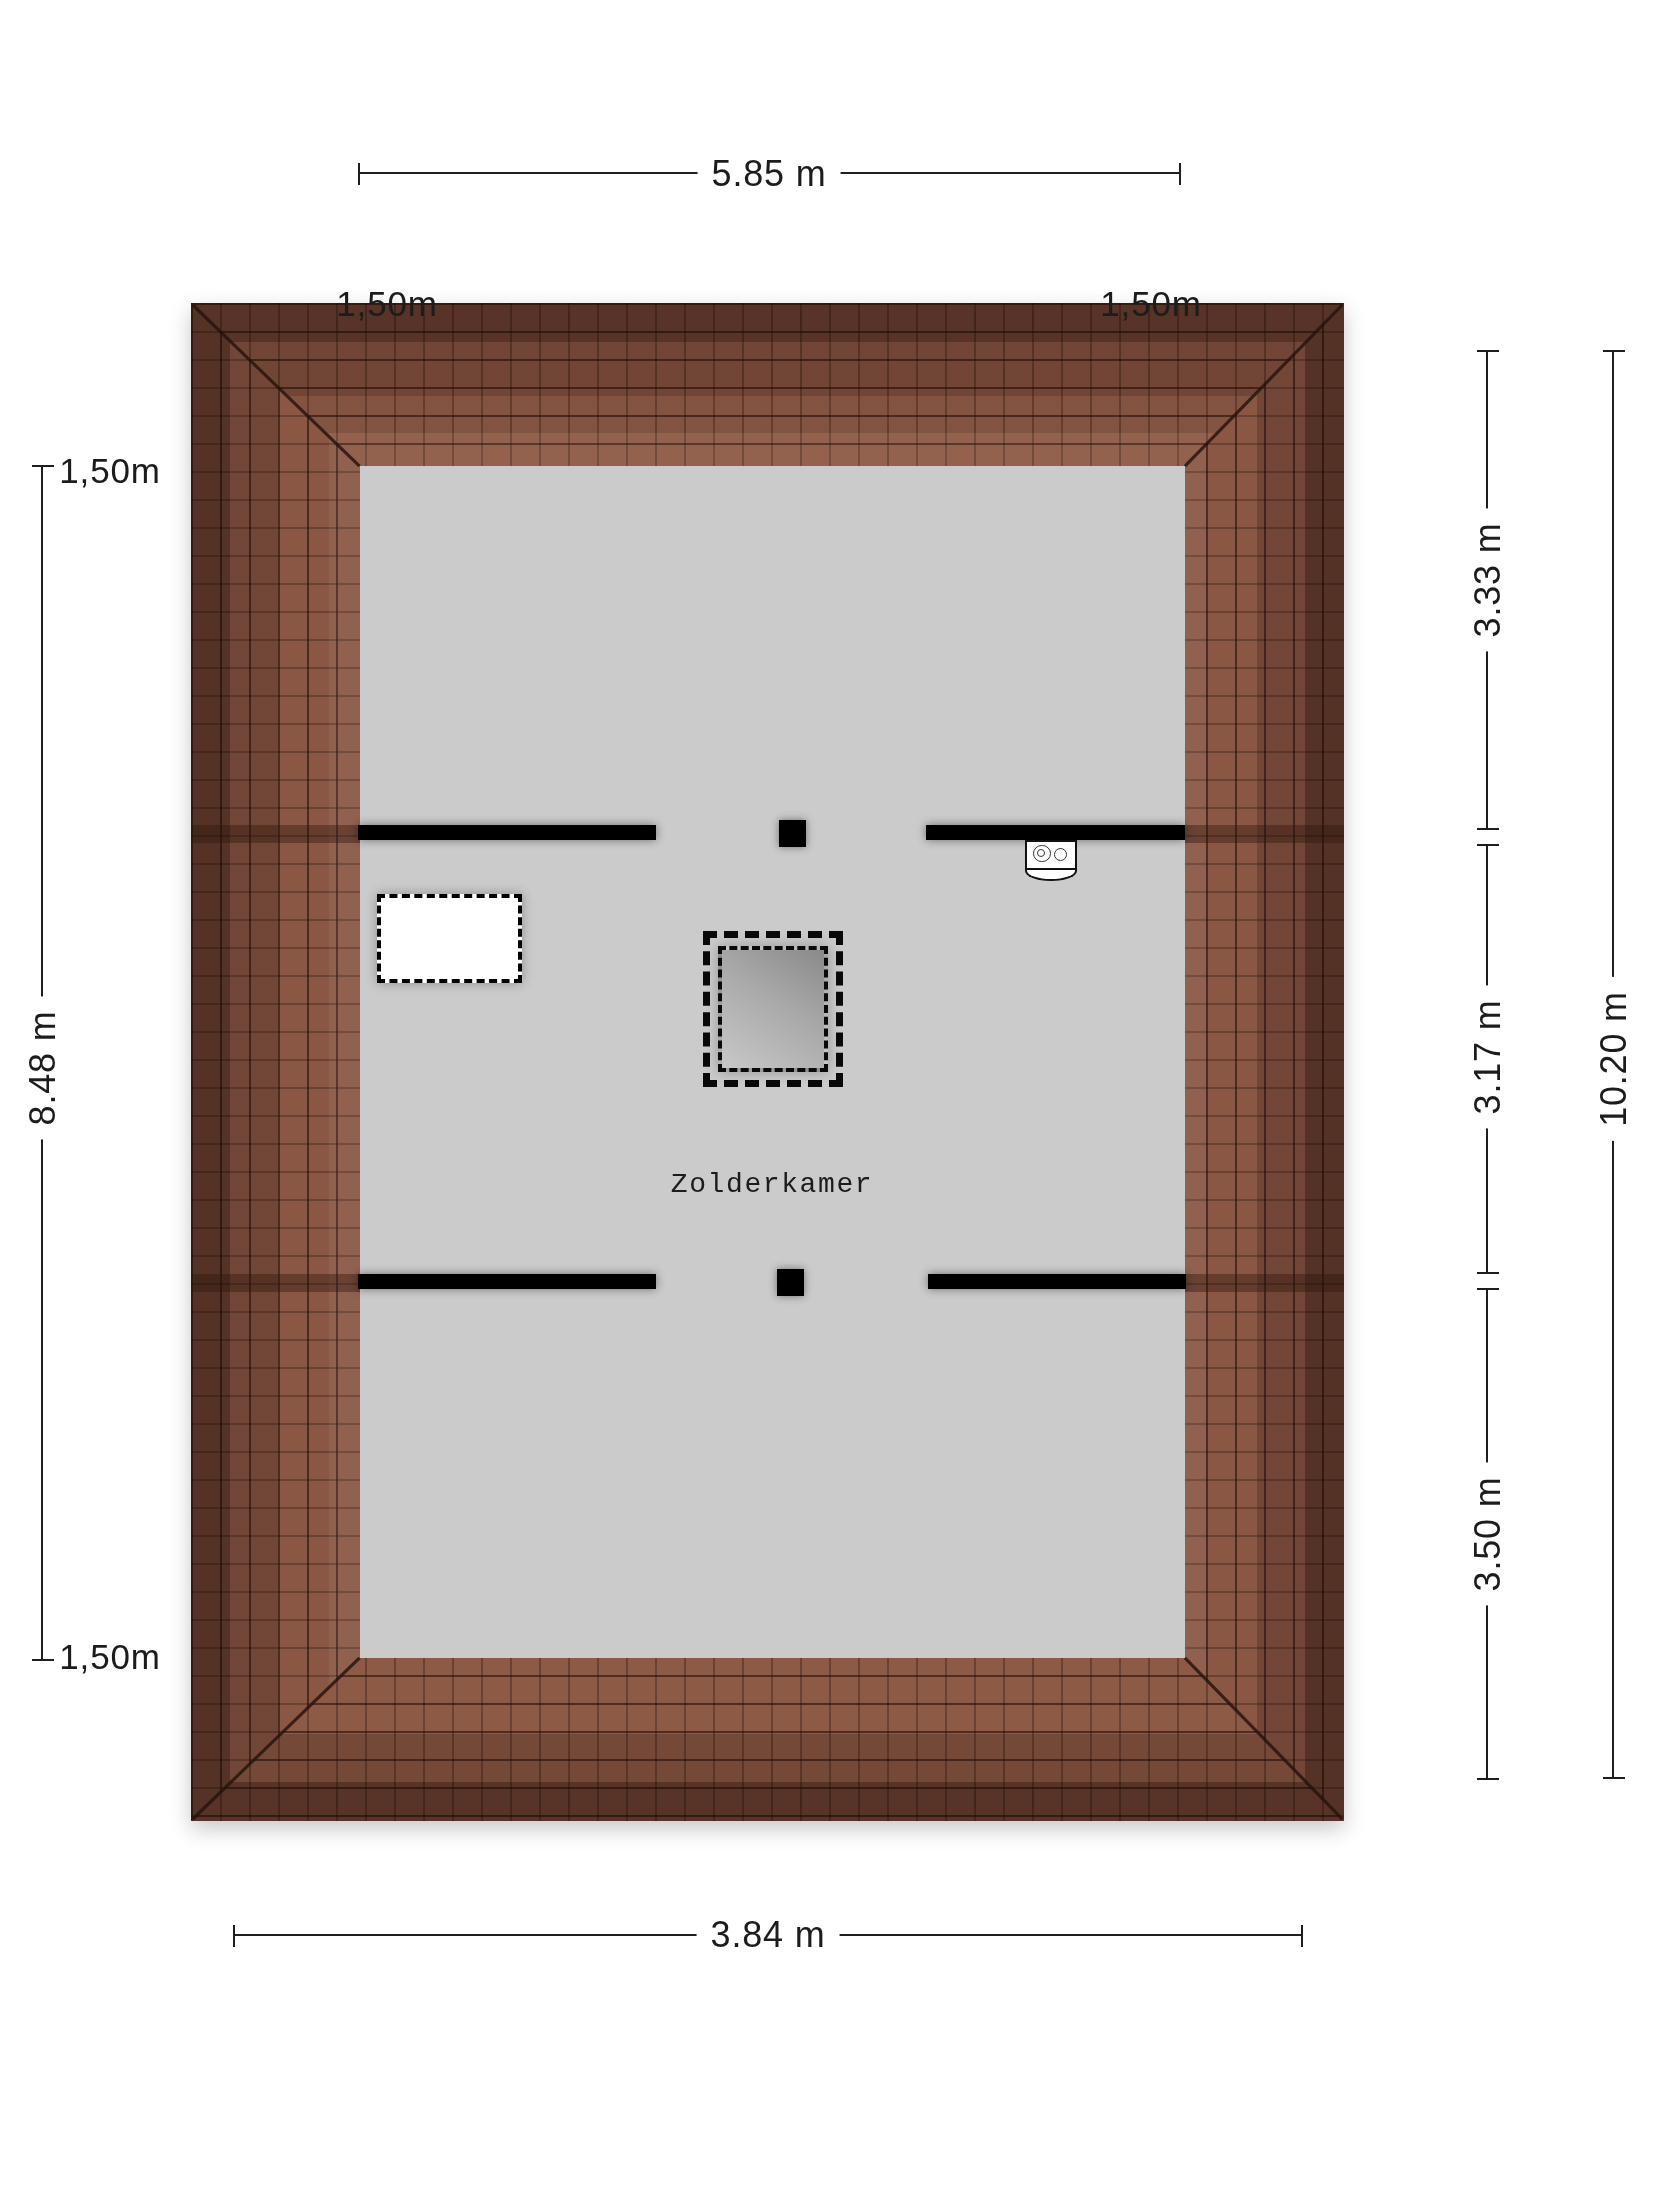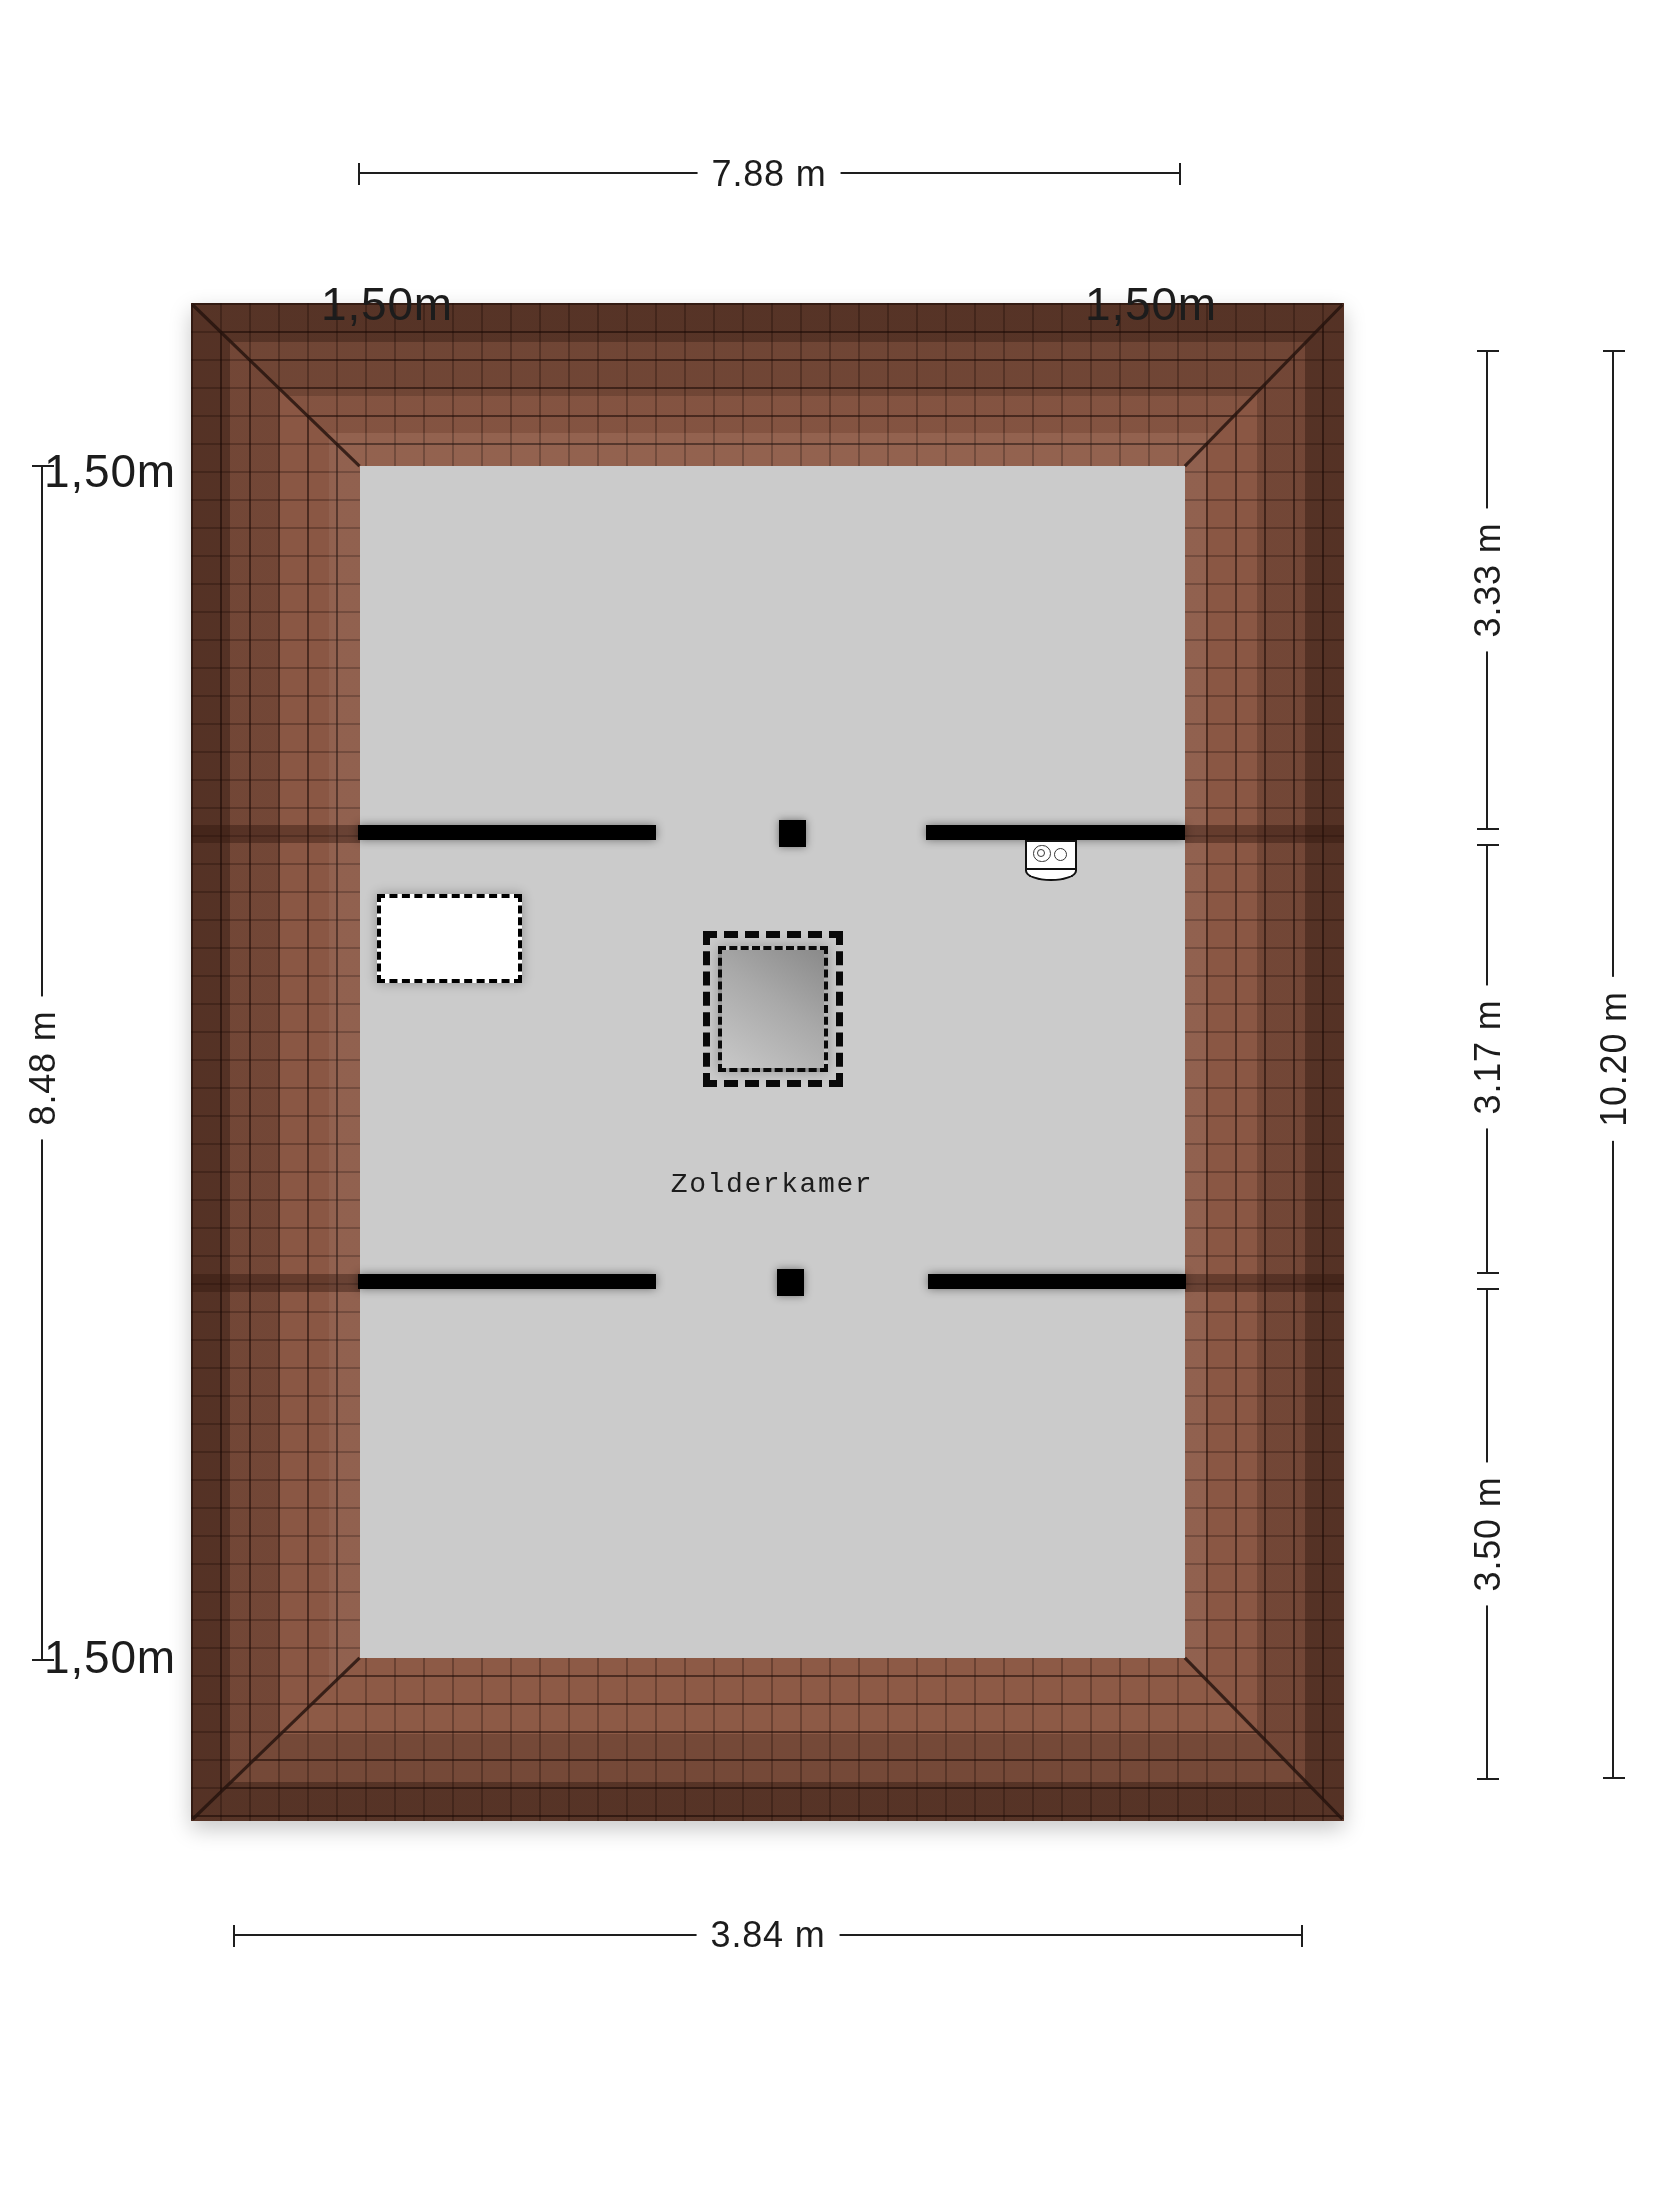--- a/index.html
+++ b/index.html
@@ -15,21 +15,21 @@
   .dim-h .tick.end{right:0;}
   .dim-v .tick{position:absolute;height:2.4px;width:22px;left:-9.5px;background:#1e1e1e;}
   .dim-v .tick.start{top:0;}
   .dim-v .tick.end{bottom:0;}
   .dim-label{
     position:absolute;font-size:36px;letter-spacing:0.8px;background:#ffffff;
     padding:3.2px 14px;white-space:nowrap;transform:translate(-50%,-50%);
   }
   .dim-label.vert{transform:translate(-50%,-50%) rotate(-90deg);}
   .free-label{
-    position:absolute;font-size:46px;letter-spacing:0.8px;white-space:nowrap;
+    position:absolute;font-size:35px;letter-spacing:0.8px;white-space:nowrap;
     transform:translate(-50%,-50%);
   }
   
   .roof{
     position:absolute;left:191px;top:303px;width:1153px;height:1518px;
     box-shadow:0 7.9px 20.5px rgba(0,0,0,0.22);
     background:#6b4335;
   }
   .slope{position:absolute;left:0;top:0;width:1153px;height:1518px;}
   .slope.top{
@@ -162,21 +162,21 @@
 <div class="skylight"></div>
 
 <div class="stair-outer">
   <div class="stair-inner"></div>
 </div>
 
 <div class="dim-h" style="left:358px;top:172px;width:823px;">
   <span class="tick start"></span>
     <span class="tick end"></span>
 </div>
-<div class="dim-label" style="left:769px;top:174px;">7.88 m</div>
+<div class="dim-label" style="left:769px;top:174px;">5.85 m</div>
 
 <div class="free-label" style="left:387px;top:304px;">1,50m</div>
 <div class="free-label" style="left:1151px;top:304px;">1,50m</div>
 
 <div class="dim-v" style="left:41px;top:465px;height:1196px;">
   <span class="tick start"></span>
     <span class="tick end"></span>
 </div>
 <div class="dim-label vert" style="left:43px;top:1068px;">8.48 m</div>
 <div class="free-label" style="left:110px;top:471px;">1,50m</div>

